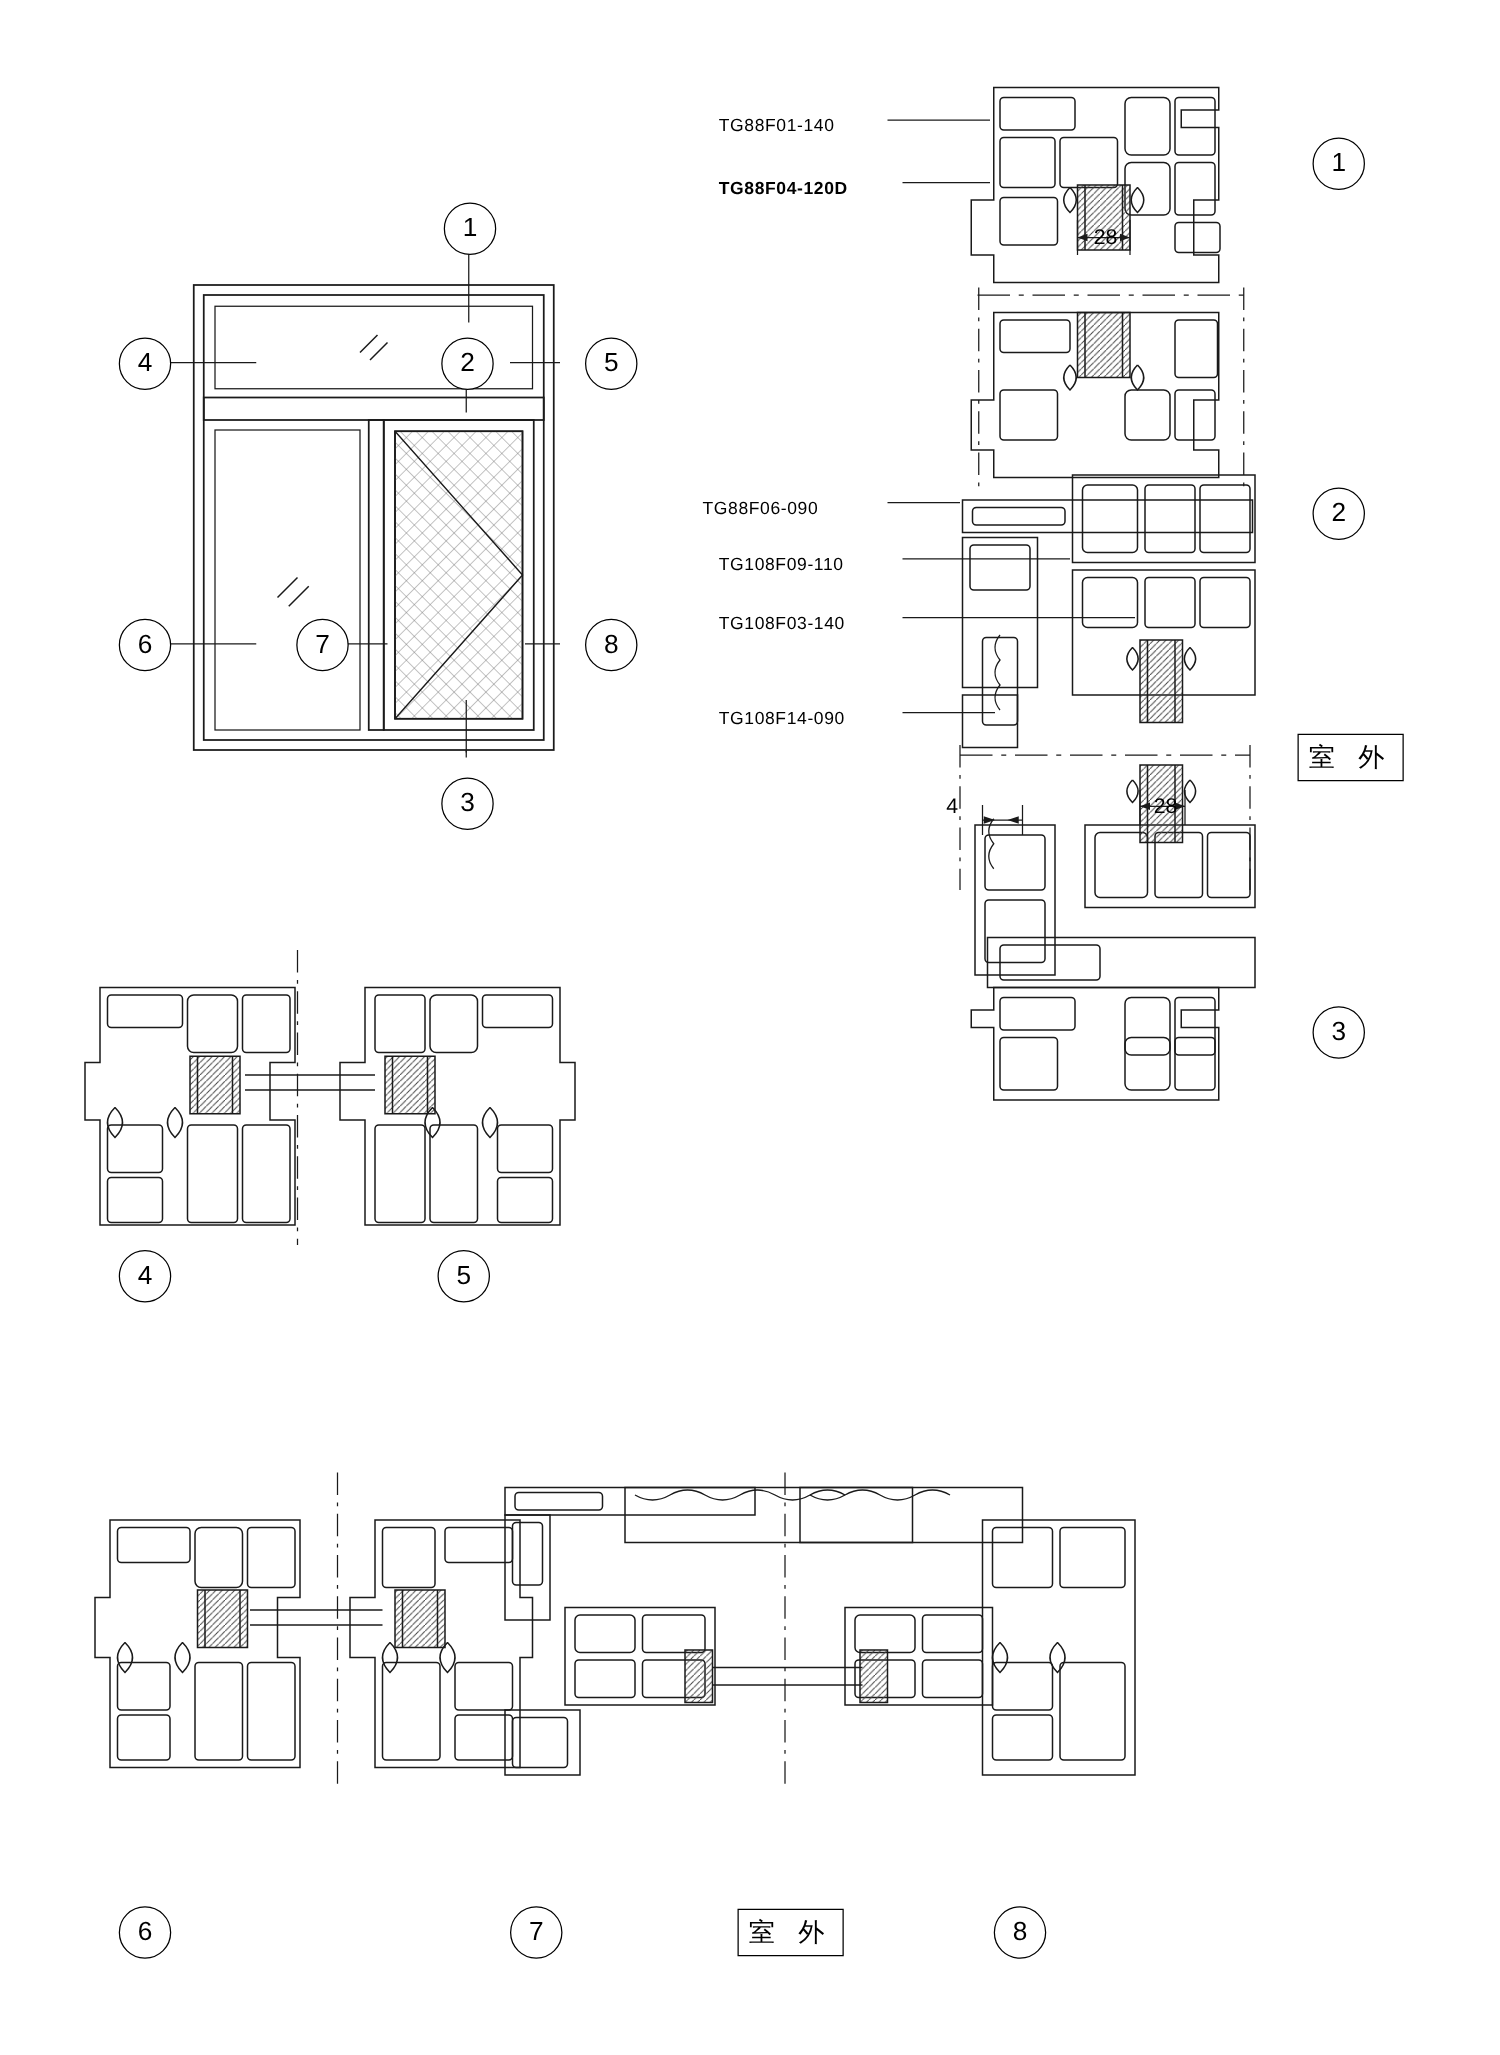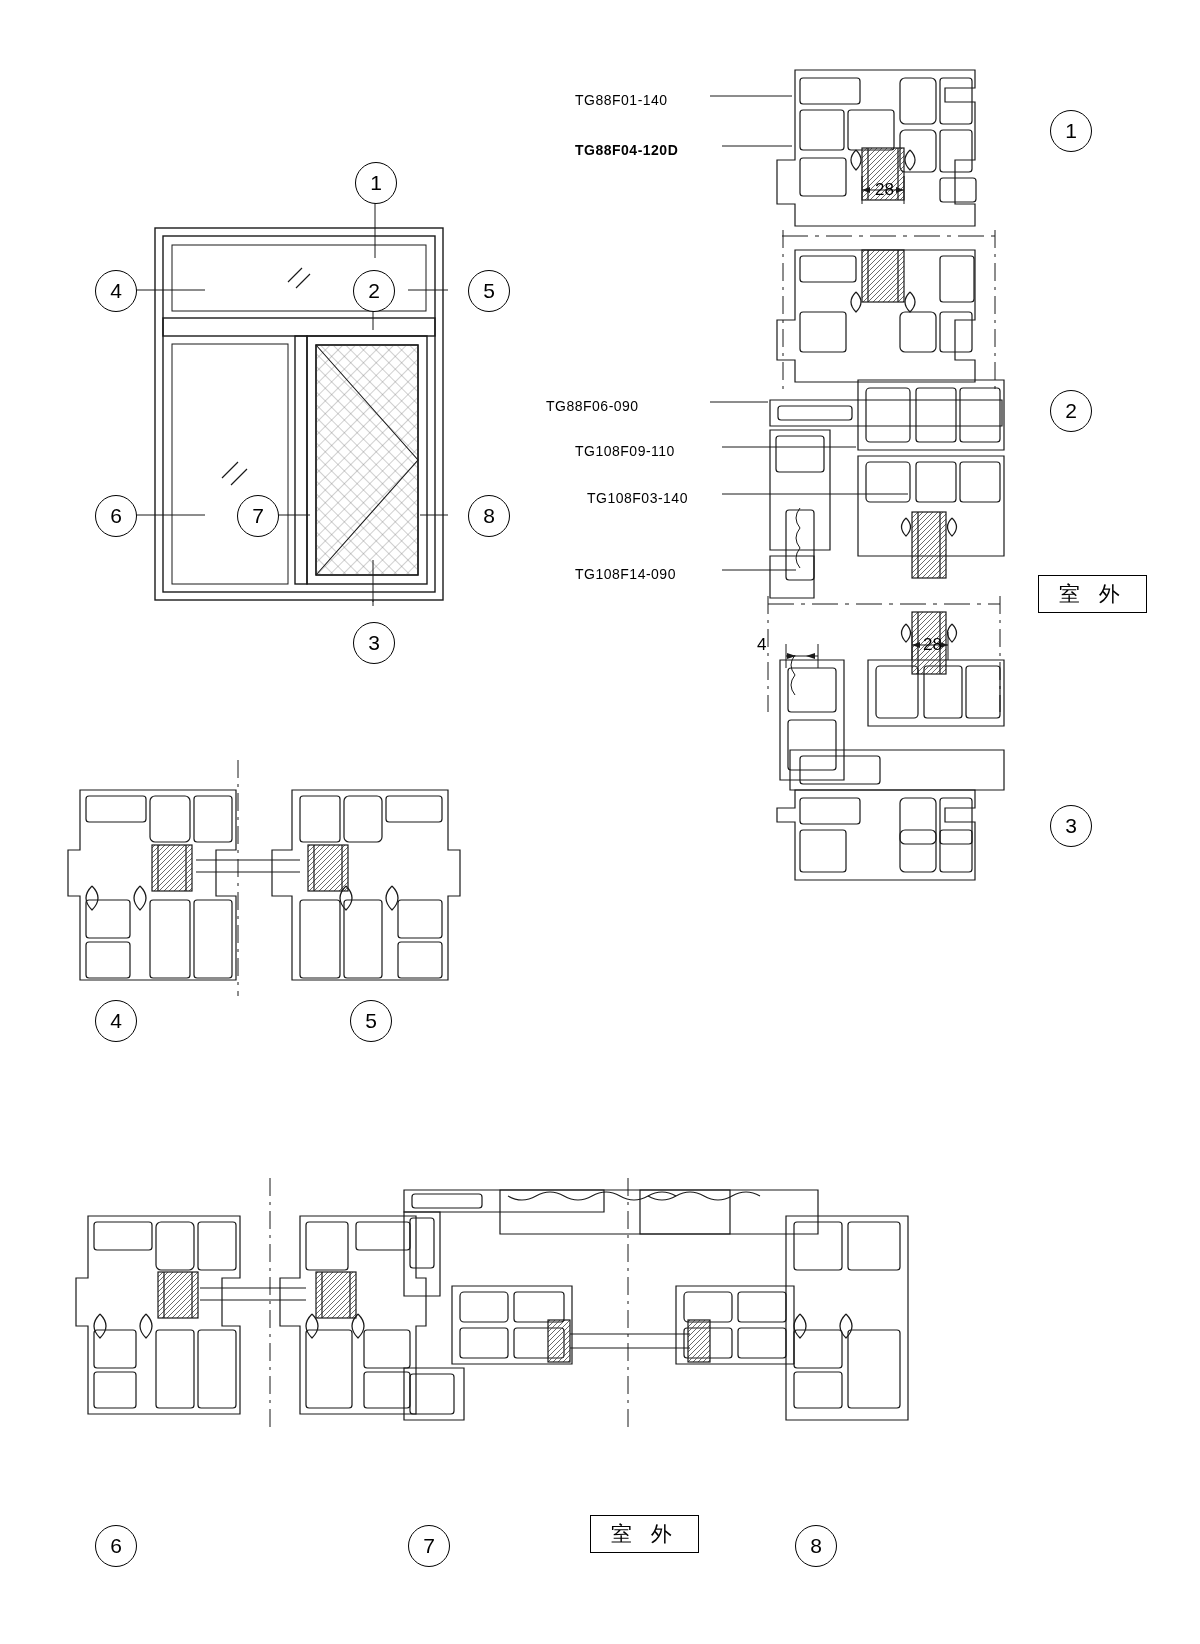--- a/index.html
+++ b/index.html
@@ -4,21 +4,21 @@
 <style>
   html,body{margin:0;padding:0;background:#ffffff;}
   body{width:1200px;height:1644px;position:relative;font-family:"Liberation Sans",sans-serif;color:#000;}
   .stage{position:absolute;left:0;top:0;width:1200px;height:1644px;}
   svg{position:absolute;left:0;top:0;width:1200px;height:1644px;}
   .lbl{position:absolute;font-family:"Liberation Sans",sans-serif;font-size:14px;letter-spacing:.5px;white-space:nowrap;}
   .cjk{font-family:"DejaVu Sans",sans-serif;font-size:21px;letter-spacing:6px;}
   .dimtxt{position:absolute;font-family:"Liberation Sans",sans-serif;font-size:17px;}
   .circnum{position:absolute;width:40px;height:40px;border:1.6px solid #000;border-radius:50%;
            display:flex;align-items:center;justify-content:center;font-size:21px;background:#fff;}
-  .boxlbl{position:absolute;border:1.4px solid #000;padding:4px 20px;background:#fff;}
+  .boxlbl{position:absolute;border:1.4px solid #000;padding:4px 8px;background:#fff;margin-top:12px;}
 </style>
 </head>
 <body>
 
 <div class="stage">
 
 <svg viewBox="0 0 1200 1644">
   <defs>
     <pattern id="glasshatch" width="9" height="9" patternTransform="rotate(45)" patternUnits="userSpaceOnUse">
       <line x1="0" y1="0" x2="0" y2="9" stroke="#777" stroke-width="0.7"></line>
@@ -320,23 +320,23 @@
 <div class="circnum" style="left:353px;top:270px;">2</div>
 <div class="circnum" style="left:353px;top:622px;">3</div>
 <div class="circnum" style="left:95px;top:270px;">4</div>
 <div class="circnum" style="left:468px;top:270px;">5</div>
 <div class="circnum" style="left:95px;top:495px;">6</div>
 <div class="circnum" style="left:237px;top:495px;">7</div>
 <div class="circnum" style="left:468px;top:495px;">8</div>
 
 <div class="lbl" style="left:575px;top:92px;">TG88F01-140</div>
 <div class="lbl" style="left:575px;top:142px;font-weight:bold;">TG88F04-120D</div>
-<div class="lbl" style="left:546px;top:398px;">TG88F06-090</div>
+<div class="lbl" style="left:562px;top:398px;">TG88F06-090</div>
 <div class="lbl" style="left:575px;top:443px;">TG108F09-110</div>
-<div class="lbl" style="left:575px;top:490px;margin-left:12px;">TG108F03-140</div>
+<div class="lbl" style="left:575px;top:490px;">TG108F03-140</div>
 <div class="lbl" style="left:575px;top:566px;">TG108F14-090</div>
 
 <div class="dimtxt" style="left:875px;top:180px;">28</div>
 <div class="dimtxt" style="left:923px;top:635px;">28</div>
 <div class="dimtxt" style="left:757px;top:635px;">4</div>
 
 <div class="boxlbl cjk" style="left:1038px;top:575px;">室 外</div>
 <div class="boxlbl cjk" style="left:590px;top:1515px;">室 外</div>
 
 </div>

